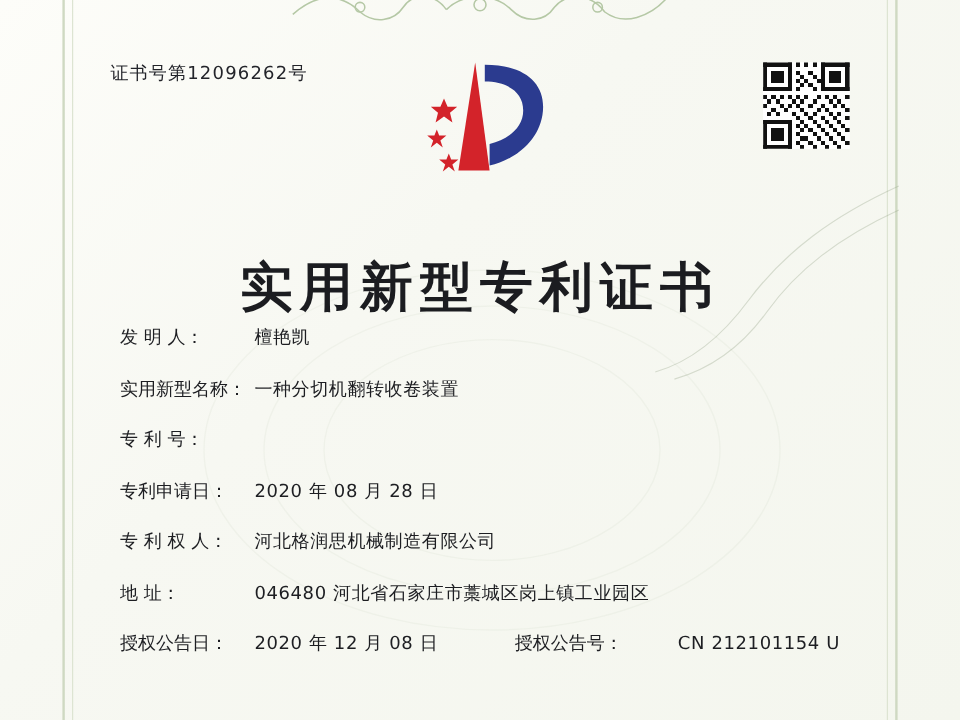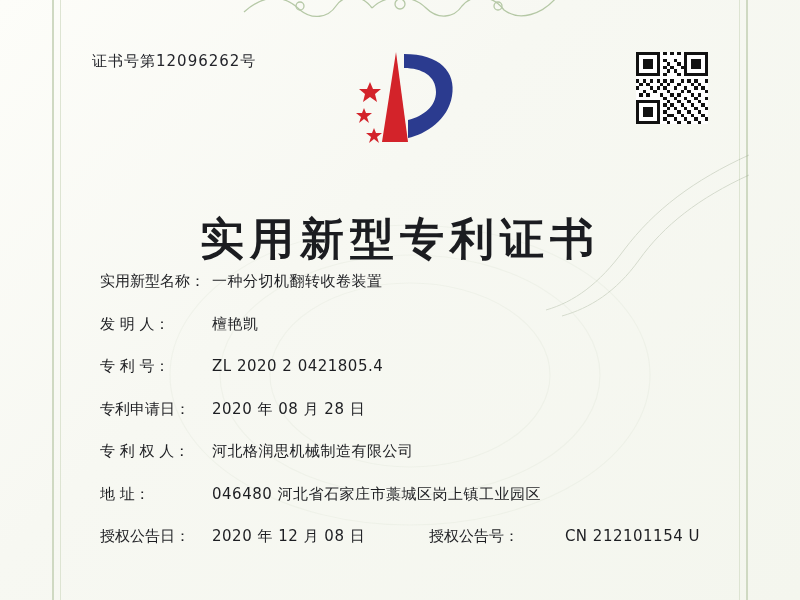--- a/index.html
+++ b/index.html
@@ -332,32 +332,31 @@
         <rect x="18" y="20" width="1" height="1"></rect>
       </g>
     </svg>
   </div>
 
   <div class="title">实用新型专利证书</div>
 
   <div class="fields">
 
     <div class="row">
+      <div class="label">发  明  人：</div>
+      <div class="value">檀艳凯</div>
+    </div>
+
+    <div class="row">
       <div class="label">实用新型名称：</div>
       <div class="value">一种分切机翻转收卷装置</div>
     </div>
 
     <div class="row">
-      <div class="label">发  明  人：</div>
-      <div class="value">檀艳凯</div>
-    </div>
-
-    <div class="row">
       <div class="label">专  利  号：</div>
-      <div class="value">ZL 2020 2 0421805.4</div>
     </div>
 
     <div class="row">
       <div class="label">专利申请日：</div>
       <div class="value">2020 年 08 月 28 日</div>
     </div>
 
     <div class="row">
       <div class="label">专 利 权 人：</div>
       <div class="value">河北格润思机械制造有限公司</div>

